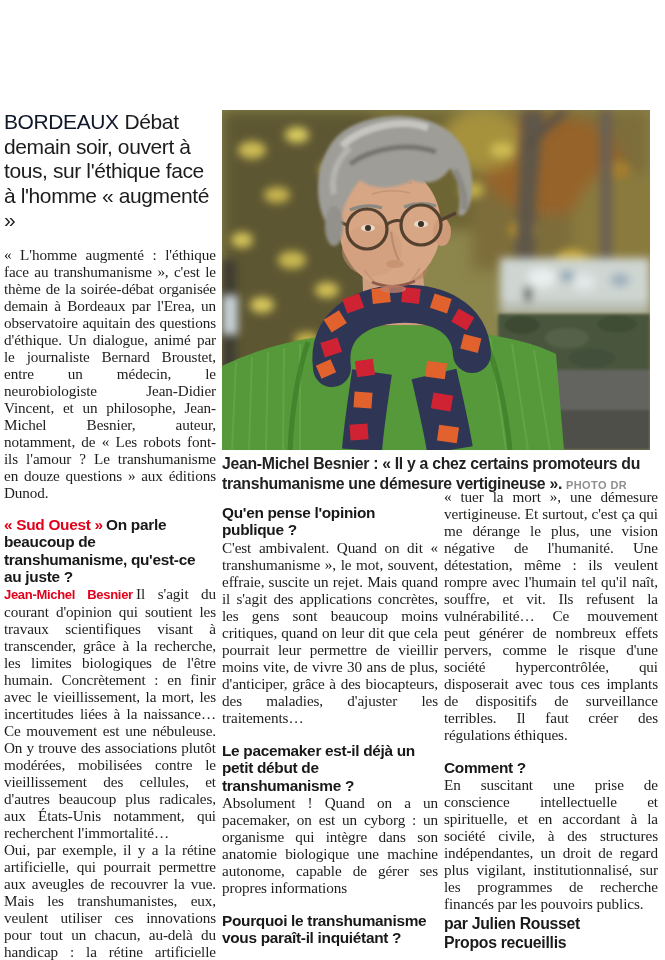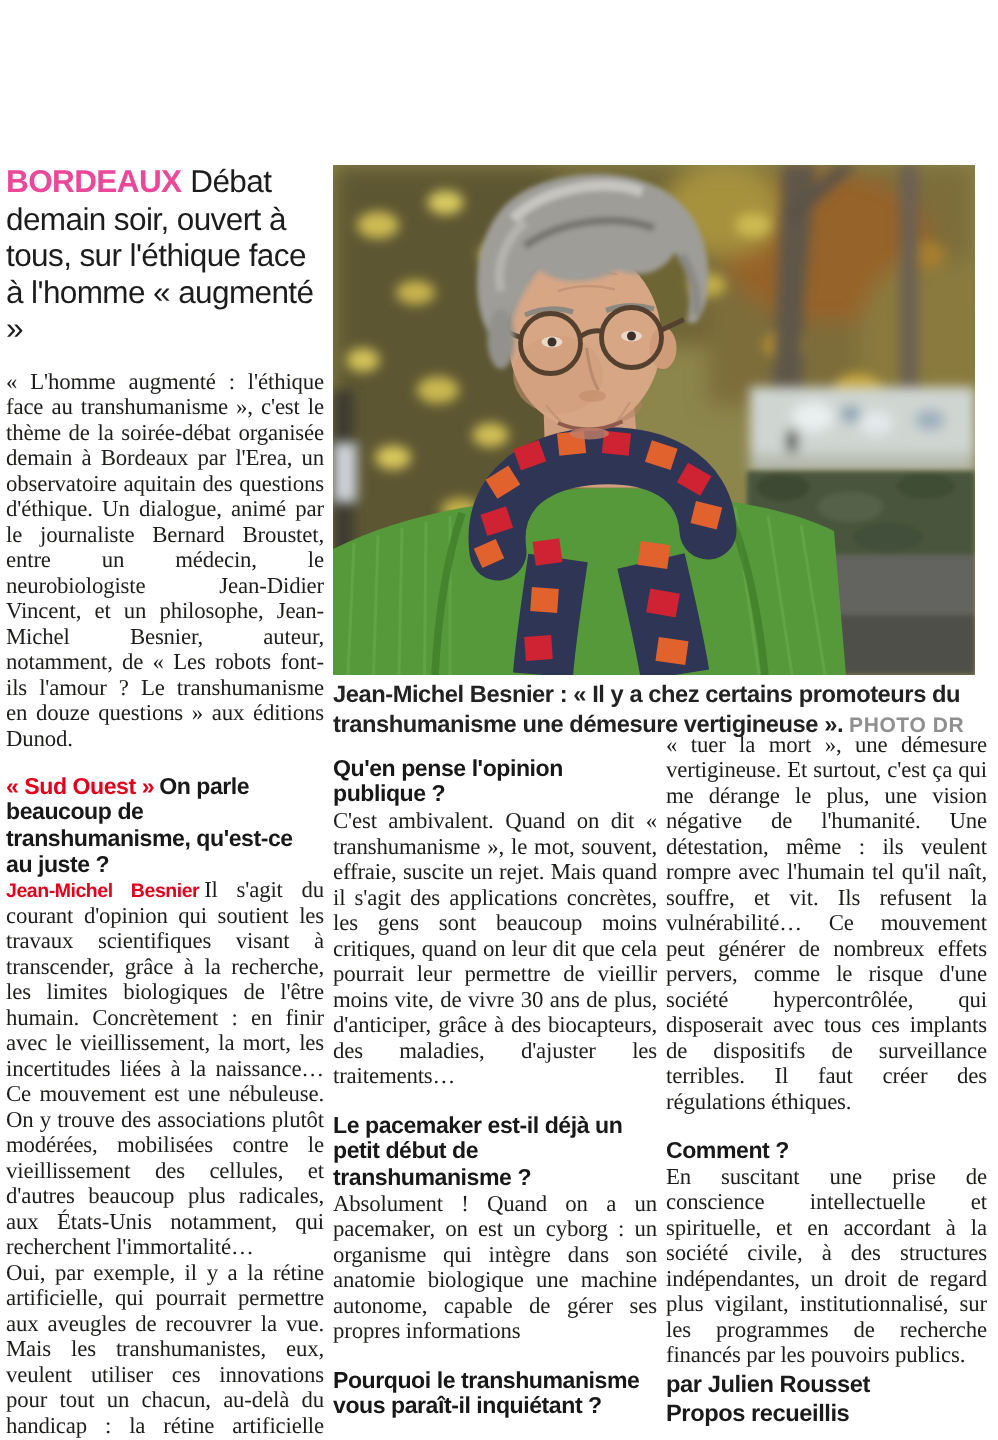--- a/index.html
+++ b/index.html
@@ -9,38 +9,38 @@
   .headline{position:absolute;left:4px;top:-4px;width:656px;
     font-family:"Liberation Sans",sans-serif;font-weight:800;font-size:45px;line-height:48px;
     letter-spacing:-1.8px;color:#141414;}
   
   .col{position:absolute;}
   .col-left{left:4px;top:110px;width:212px;}
   .col-mid{left:222px;top:488px;width:216px;}
   .col-right{left:444px;top:488px;width:214px;}
   
   .standfirst{font-size:21px;line-height:24.5px;letter-spacing:-0.4px;color:#1c1c1c;}
-  .standfirst .loc{color:#ec4899;font-weight:700;margin-right:0.28em;margin-top:20px;}
+  .standfirst .loc{color:#0f172a;font-weight:400;margin-right:0.28em;margin-top:20px;}
   
   .serif{font-family:"Liberation Serif",serif;font-size:15.2px;line-height:17px;
          text-align:justify;letter-spacing:-0.1px;hyphens:auto;-webkit-hyphens:auto;color:#1d1d1b;}
   .intro{margin-top:13px;}
   .q{font-family:"Liberation Sans",sans-serif;font-weight:700;font-size:15.4px;line-height:17.4px;
      letter-spacing:-0.3px;color:#181818;text-align:left;}
   .q .red{color:#e2001a;margin-right:0.22em;}
   .speaker{font-family:"Liberation Sans",sans-serif;font-weight:700;color:#e2001a;
            font-size:13px;letter-spacing:-0.3px;margin-right:0.25em;}
   .mt14{margin-top:14px;} .mt10{margin-top:10px;} .mt16{margin-top:16px;}
   
   .photo{position:absolute;left:222px;top:110px;width:428px;height:340px;overflow:hidden;}
   .photo svg{display:block;}
   .caption{position:absolute;left:222px;top:454px;width:432px;
     font-family:"Liberation Sans",sans-serif;font-weight:700;font-size:15.8px;line-height:19.5px;
     letter-spacing:-0.3px;color:#222;}
-  .credit{font-weight:700;font-size:14px;letter-spacing:0.4px;color:#8f8f8f;margin-left:4px;}
+  .credit{font-weight:700;font-size:11px;letter-spacing:0.4px;color:#8f8f8f;margin-left:4px;}
   
   .byline{font-family:"Liberation Sans",sans-serif;font-weight:700;font-size:15.8px;line-height:19px;
           letter-spacing:-0.3px;color:#1a1a1a;margin-top:2px;}
 </style>
 </head>
 <body>
 
 <div id="page">
 
 

